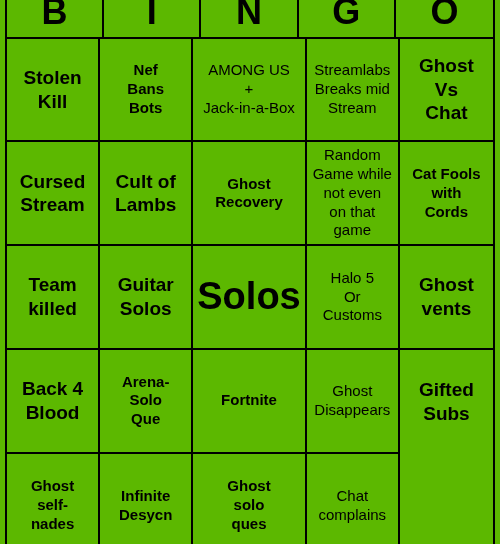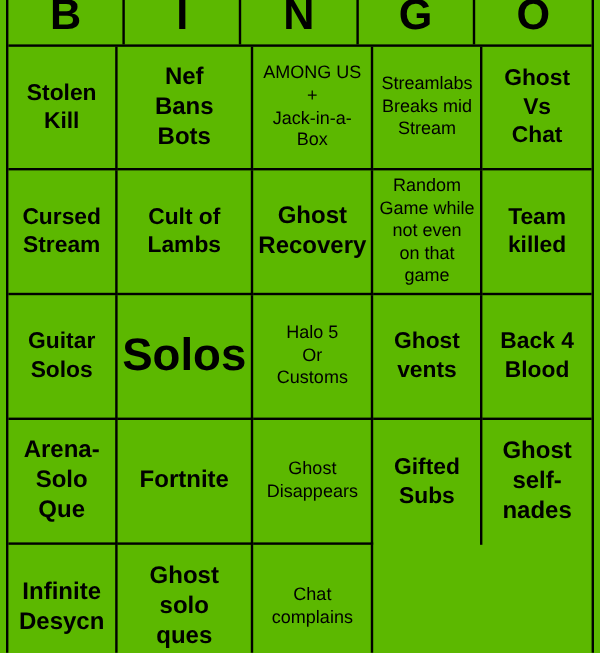--- a/index.html
+++ b/index.html
@@ -63,21 +63,21 @@
     }
     .cell-text.large {
       font-size: 19px;
       font-weight: bold;
     }
     .cell-text.xxlarge {
       font-size: 38px;
       font-weight: bold;
     }
     .cell-text.medium {
-      font-size: 20px;
+      font-size: 15px;
       font-weight: bold;
     }
     .cell-text.small {
       font-size: 15px;
     }
   </style>
 </head>
 <body>
 
 <div class="bingo-card">
@@ -108,20 +108,23 @@
         <span class="cell-text large">Cursed<br>Stream</span>
       </div>
       <div class="cell">
         <span class="cell-text large">Cult of<br>Lambs</span>
       </div>
       <div class="cell">
         <span class="cell-text medium">Ghost<br>Recovery</span>
       </div>
       <div class="cell">
         <span class="cell-text small">Random<br>Game while<br>not even<br>on that game</span>
+      </div>
+      <div class="cell">
+        <span class="cell-text medium">Cat Fools<br>with<br>Cords</span>
       </div>
       <div class="cell">
         <span class="cell-text large">Team<br>killed</span>
       </div>
       <div class="cell">
         <span class="cell-text large">Guitar<br>Solos</span>
       </div>
       <div class="cell">
         <span class="cell-text xxlarge">Solos</span>
       </div>

